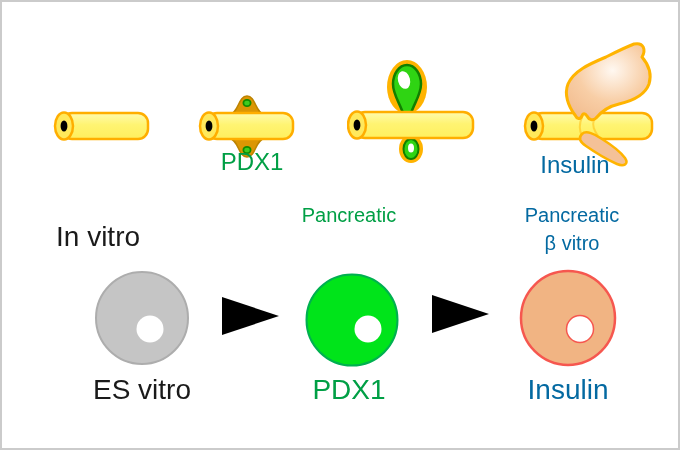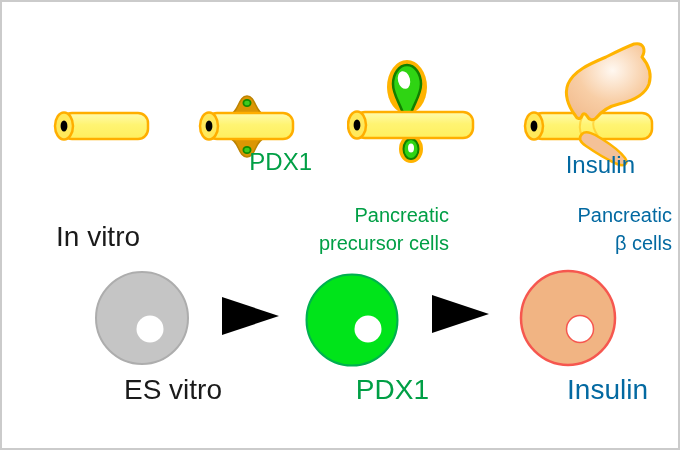--- a/index.html
+++ b/index.html
@@ -10,21 +10,21 @@
     border:2px solid #CBCBCB;
     background:#FFFFFF;
     overflow:hidden;
     font-family:"Liberation Sans", sans-serif;
   }
   .abs{position:absolute;}
   .label{font-family:"Liberation Sans", sans-serif; line-height:1.15;}
   .green{color:#009F45;}
   .red{color:#0369a1;}
   .black{color:#1A1A1A;}
-  .center{text-align:right;}
+  .center{text-align:center;}
   .toplabel{font-size:24px;}
   .header{font-size:20px; line-height:28px; font-weight:normal;}
   .celllabel{font-size:28px;}
   .invitro{font-size:28px;}
 </style>
 </head>
 <body>
 
 <div id="canvas">
 
@@ -81,26 +81,25 @@
     <path d="M60,102 C56,106 58,110 64,114 C74,121 86,128 95,132 C102,135 107,132 103,126 C98,119 88,112 80,107 C73,102 64,98 60,102 Z" stroke-width="2.5" stroke-linejoin="round" fill="#F4C198" stroke="#FFB400"></path>
     <path d="M112,12 C104,15 94,20 84,25 C70,31 52,38 46,52 C42,62 46,74 53,83 C55,87 58,88 60,84 C61,81 63,81 65,84 C67,88 71,89 74,86 C79,80 88,74 97,72 C110,69 123,63 127,52 C130,42 126,32 120,25 C124,18 122,10 112,12 Z" fill="url(#pancGrad)" stroke-width="3" stroke-linejoin="round" stroke="#FFB400"></path>
   </svg>
 
   <div class="abs label red center toplabel" style="left:513px;top:149px;width:120px;">Insulin</div>
 
   <div class="abs label black invitro" style="left:54px;top:219px;">In vitro</div>
 
   <div class="abs label green center header" style="left:247px;top:199px;width:200px;">
     <div>Pancreatic</div>
-    <div>precursor cells</div>
   </div>
 
   <div class="abs label red center header" style="left:470px;top:199px;width:200px;">
     <div>Pancreatic</div>
-    <div>β cells</div>
+    <div>β vitro</div>
   </div>
 
   <svg class="abs" style="left:92px;top:268px;" width="100" height="100" viewBox="0 0 100 100">
     <circle cx="48" cy="48" r="46" stroke-width="2" fill="#C5C5C5" stroke="#ADADAD"></circle>
     <circle cx="56" cy="59" r="13.5" fill="#FFFFFF"></circle>
   </svg>
 
   <svg class="abs" style="left:220px;top:295px;" width="58" height="40" viewBox="0 0 58 40">
     <polygon points="0,0 0,38 57,19" fill="#000000"></polygon>
   </svg>

